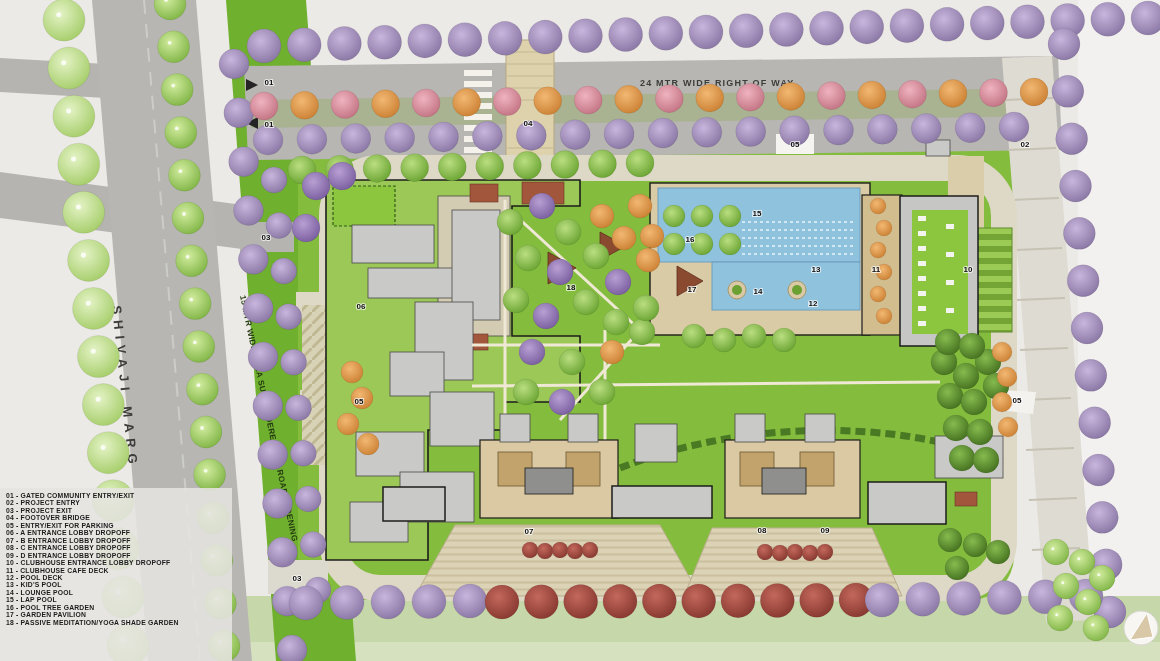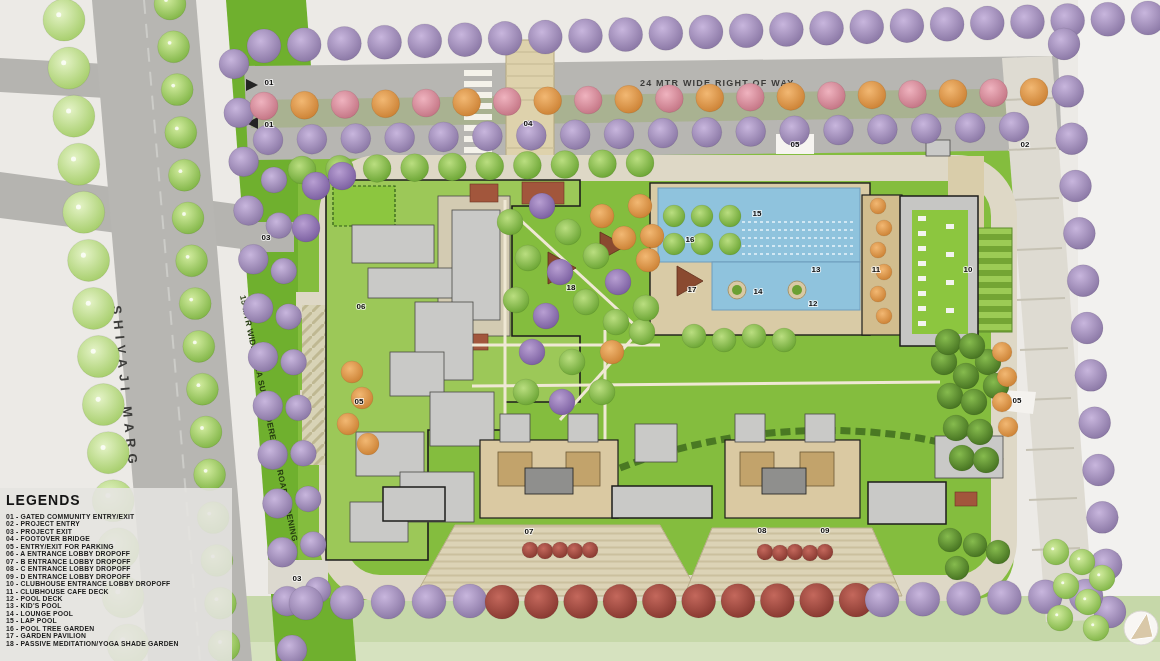--- a/index.html
+++ b/index.html
@@ -566,21 +566,20 @@
         <text x="571" y="290" class="marker">18</text>
       </g>
 
   <g>
     <circle cx="1141" cy="628" r="17" fill="#f8f6f3" stroke="#d8d5d0" stroke-width="1"></circle>
     <polygon points="1130,640 1153,637 1147,613" fill="#d9c8a8" stroke="#ffffff" stroke-width="1"></polygon>
   </g>
 </svg>
 
 <div class="legend">
-  <div class="legend-title">LEGENDS</div>
   <div id="legend-items">
         <div class="legend-item">01 - GATED COMMUNITY ENTRY/EXIT</div>
         <div class="legend-item">02 - PROJECT ENTRY</div>
         <div class="legend-item">03 - PROJECT EXIT</div>
         <div class="legend-item">04 - FOOTOVER BRIDGE</div>
         <div class="legend-item">05 - ENTRY/EXIT FOR PARKING</div>
         <div class="legend-item">06 - A ENTRANCE LOBBY DROPOFF</div>
         <div class="legend-item">07 - B ENTRANCE LOBBY DROPOFF</div>
         <div class="legend-item">08 - C ENTRANCE LOBBY DROPOFF</div>
         <div class="legend-item">09 - D ENTRANCE LOBBY DROPOFF</div>

